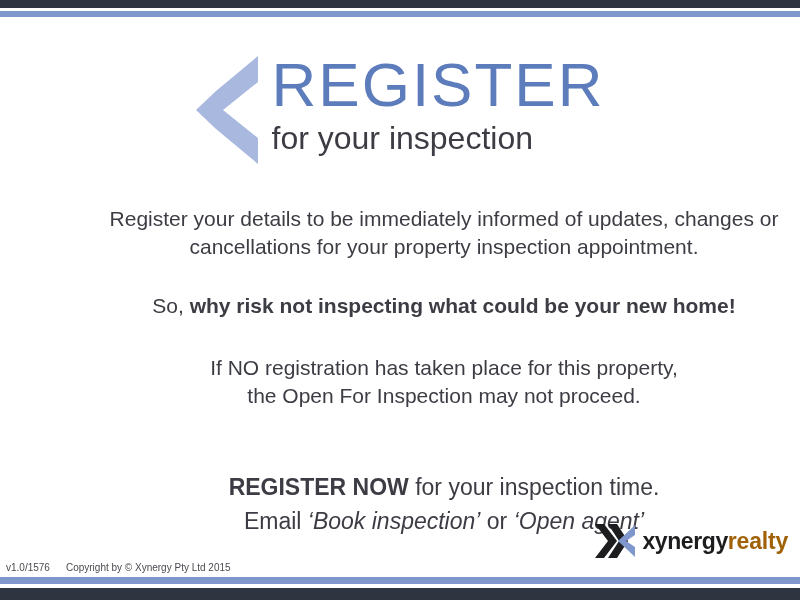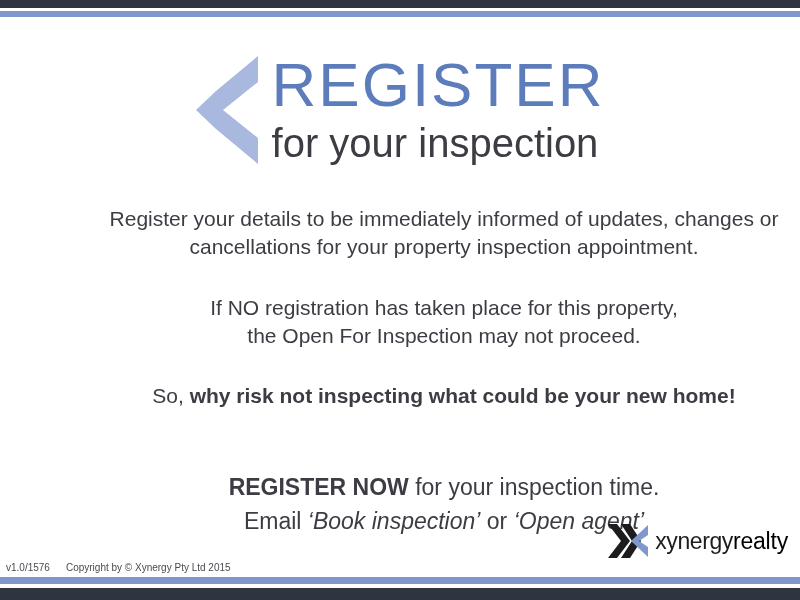--- a/index.html
+++ b/index.html
@@ -64,21 +64,21 @@
   }
   .title-register {
     font-size: 62px;
     letter-spacing: 2px;
     color: #5d7cbb;
     font-weight: 400;
     line-height: 1.0;
     margin-top: 10px;
   }
   .title-sub {
-    font-size: 40px;
+    font-size: 32px;
     color: #3c3c44;
     font-weight: 300;
     line-height: 1.15;
     margin-top: 4px;
     letter-spacing: 0px;
   }
 
   
   .body-copy {
     position: absolute;
@@ -114,22 +114,22 @@
     width: 40px;
     height: 34px;
     margin-right: 7px;
     flex: none;
   }
   .logo-word {
     font-size: 23px;
     line-height: 1;
     white-space: nowrap;
   }
-  .logo-word .w1 { font-weight: 400; color: #1d1d1f; letter-spacing: -0.4px; }
-  .logo-word .w2 { font-weight: 400; color: #000000; letter-spacing: -0.2px; }
+  .logo-word .w1 { font-weight: 700; color: #1d1d1f; letter-spacing: -0.4px; }
+  .logo-word .w2 { font-weight: 700; color: #a16207; letter-spacing: -0.2px; }
 
   
   .status-line {
     position: absolute;
     left: 6px;
     top: 562px;
     display: flex;
     align-items: baseline;
     font-size: 10px;
     color: #4a4a52;
@@ -156,27 +156,27 @@
     <span class="title-register">REGISTER</span>
     <span class="title-sub">for your inspection</span>
   </span>
 
 </div>
 
 <div class="body-copy">
 
   <p class="para p1">Register your details to be immediately informed of updates, changes or cancellations for your property inspection appointment.</p>
 
+  <p class="para p3">
+    <span>So, </span><b>why risk not inspecting what could be your new home!</b>
+  </p>
+
   <p class="para p2">
     <span>If NO registration has taken place for this property,</span><br>
     <span>the Open For Inspection may not proceed.</span>
-  </p>
-
-  <p class="para p3">
-    <span>So, </span><b>why risk not inspecting what could be your new home!</b>
   </p>
 
   <p class="para p4">
     <b>REGISTER NOW</b><span> for your inspection time.</span>
   </p>
 
   <p class="para p5">
     <span>Email </span><i>‘Book inspection’</i><span> or </span><i>‘Open agent’</i>
   </p>
 

